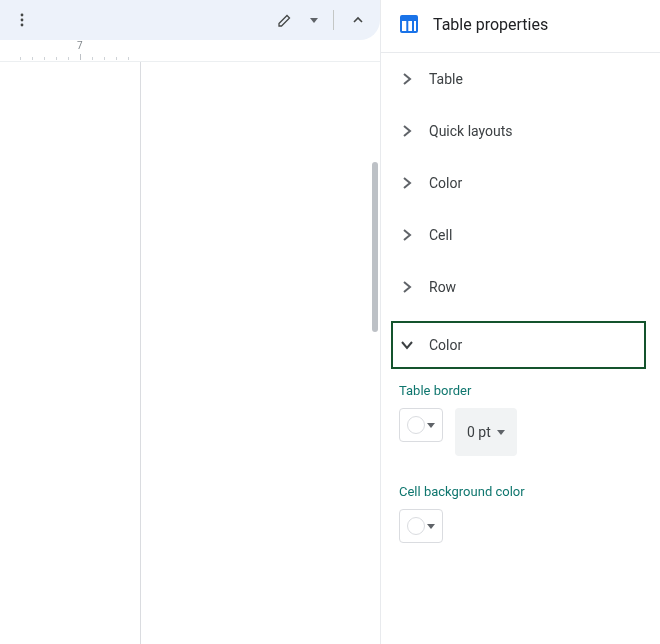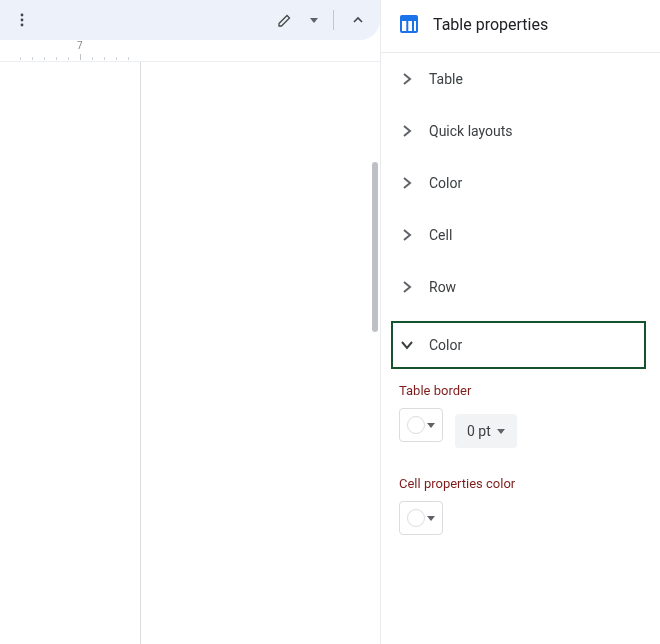--- a/index.html
+++ b/index.html
@@ -134,21 +134,21 @@
       border: 2px solid #14532d;
       margin: 8px 14px 8px 10px;
       padding: 14px 12px 14px 6px;
     }
     .section-label {
       font-size: 14px;
       color: #3c4043;
     }
     .sub-label {
       font-size: 13px;
-      color: #7f1d1d;
+      color: #0f766e;
       padding: 6px 0 10px 18px;
     }
     .control-row {
       display: flex;
       gap: 12px;
       padding: 0 0 22px 18px;
     }
     .color-swatch-btn {
       width: 44px;
       height: 34px;
@@ -162,32 +162,31 @@
       background: #fff;
     }
     .swatch-circle {
       width: 18px;
       height: 18px;
       border-radius: 50%;
       border: 1px solid #dadce0;
       background: #fff;
     }
     .size-chip {
-      height: 34px;
+      height: 48px;
       padding: 0 12px;
       background: #f1f3f4;
       border: none;
       border-radius: 4px;
       display: flex;
       align-items: center;
       gap: 6px;
       cursor: pointer;
       color: #3c4043;
       font-size: 14px;
-      margin-top: 6px;
     }
     .caret-down {
       width: 0; height: 0;
       border-left: 4px solid transparent;
       border-right: 4px solid transparent;
       border-top: 5px solid #5f6368;
     }
     svg { display: block; }
   </style>
 </head>
@@ -300,20 +299,20 @@
     <div class="color-swatch-btn">
       <div class="swatch-circle"></div>
       <div class="caret-down"></div>
     </div>
     <div class="size-chip">
       <span>0 pt</span>
       <div class="caret-down"></div>
     </div>
   </div>
 
-  <div class="sub-label">Cell properties color</div>
+  <div class="sub-label">Cell background color</div>
   <div class="control-row">
     <div class="color-swatch-btn">
       <div class="swatch-circle"></div>
       <div class="caret-down"></div>
     </div>
   </div>
 </div>
 
 </body></html>

